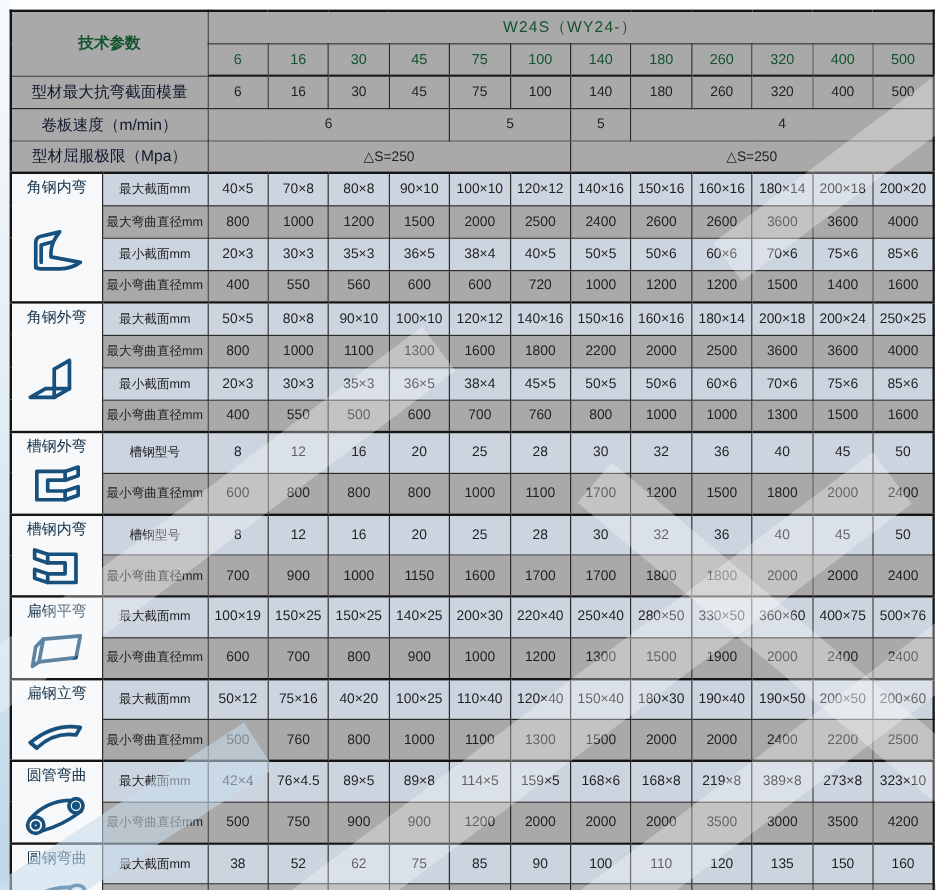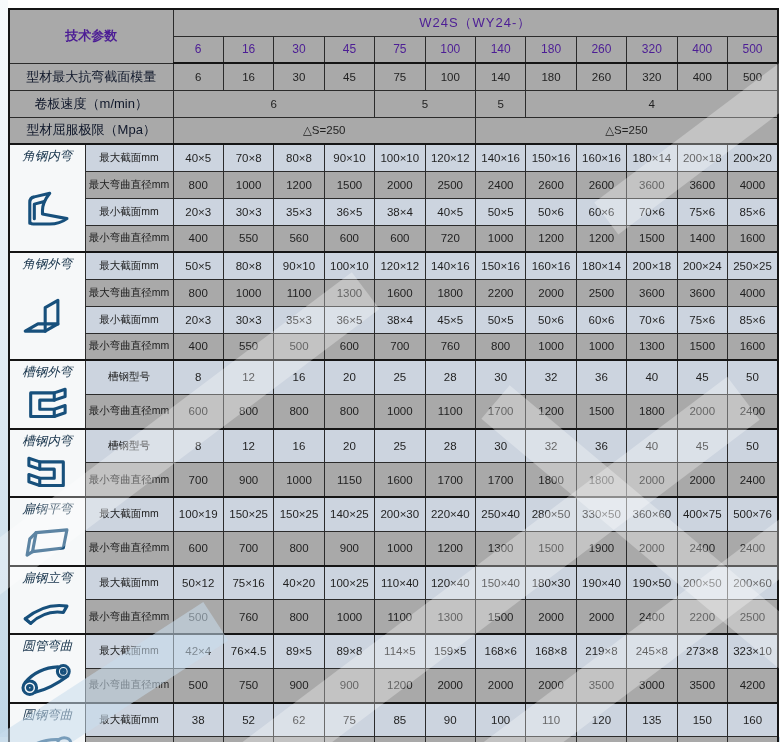--- a/index.html
+++ b/index.html
@@ -27,30 +27,30 @@
     position:absolute;left:8px;top:8px;width:771px;height:729px;
     border-collapse:collapse;table-layout:fixed;z-index:2;
     border:2px solid #151515;
   }
   td{border:1px solid #2b2b2b;text-align:center;vertical-align:middle;
      padding:0;overflow:hidden;white-space:nowrap;}
   tr{height:27px;}
   .gray{background:#a9a9a9;}
   .light{background:#ccd4df;}
   .white{background:#f6f8f9;}
-  .hdr{background:#a9a9a9;font-size:12px;color:#4c1d95;}
+  .hdr{background:#a9a9a9;font-size:12px;color:#14532d;}
   .model{font-size:13px;letter-spacing:1px;}
   .tech{font-size:13px;font-weight:bold;}
   .lbl{font-size:13px;color:#0f172a;}
   .rlbl{font-size:10.5px;color:#1c1c1c;}
   .val{font-size:11.5px;color:#1f1f1f;}
   tr.sec-start td{border-top:2px solid #151515;}
   tr.hdr-sep td{border-bottom:2px solid #151515;}
   td.sec{padding:1px 0;}
-  .sec-wrap{display:flex;flex-direction:column;align-items:center;height:100%;font-style:italic;}
+  .sec-wrap{display:flex;flex-direction:column;align-items:center;height:100%;}
   .sec-title{font-size:12.5px;color:#15324a;padding-top:2px;}
   .sec-icon{flex:1;display:flex;align-items:center;justify-content:center;padding:1px 0;}
   .sec-icon svg{width:58px;}
   .sec-icon path,.sec-icon circle,.sec-icon ellipse{
     fill:none;stroke:#17507c;stroke-width:3.4;stroke-linejoin:round;stroke-linecap:round;}
 </style>
 </head>
 <body>
 
 <div class="page">
@@ -447,21 +447,21 @@
           <td class="light rlbl">最大截面mm</td>
           <td class="light val">42×4</td>
           <td class="light val">76×4.5</td>
           <td class="light val">89×5</td>
           <td class="light val">89×8</td>
           <td class="light val">114×5</td>
           <td class="light val">159×5</td>
           <td class="light val">168×6</td>
           <td class="light val">168×8</td>
           <td class="light val">219×8</td>
-          <td class="light val">245×8</td>
+          <td class="light val">389×8</td>
           <td class="light val">273×8</td>
           <td class="light val">323×10</td>
         </tr>
         <tr>
           <td class="gray rlbl">最小弯曲直径mm</td>
           <td class="gray val">500</td>
           <td class="gray val">750</td>
           <td class="gray val">900</td>
           <td class="gray val">900</td>
           <td class="gray val">1200</td>

